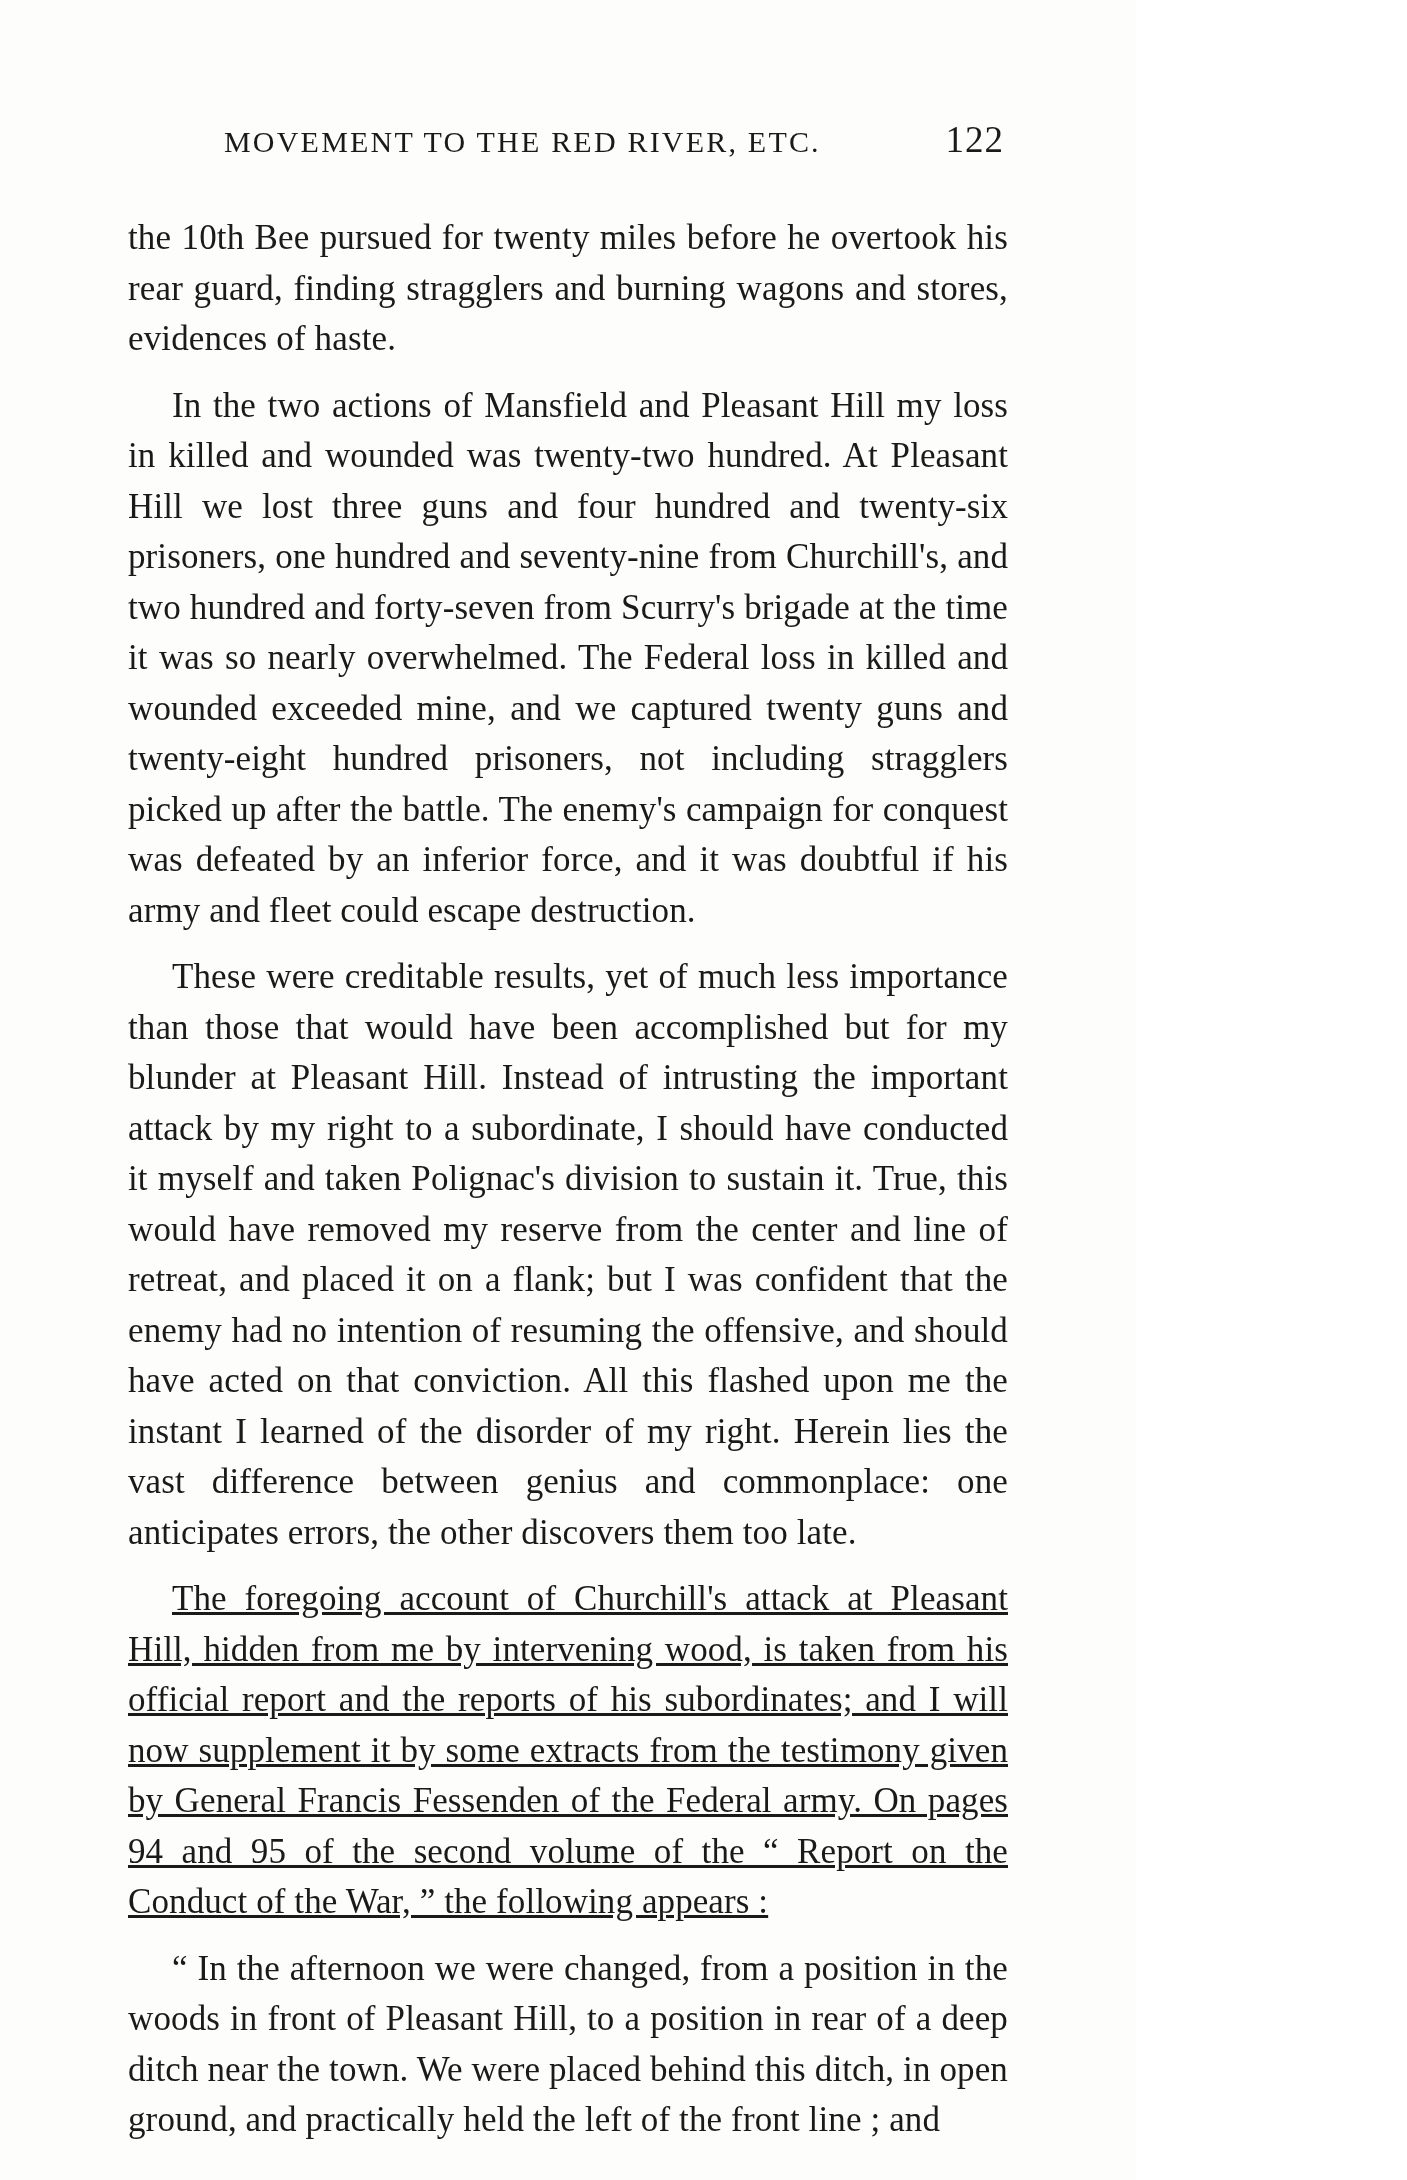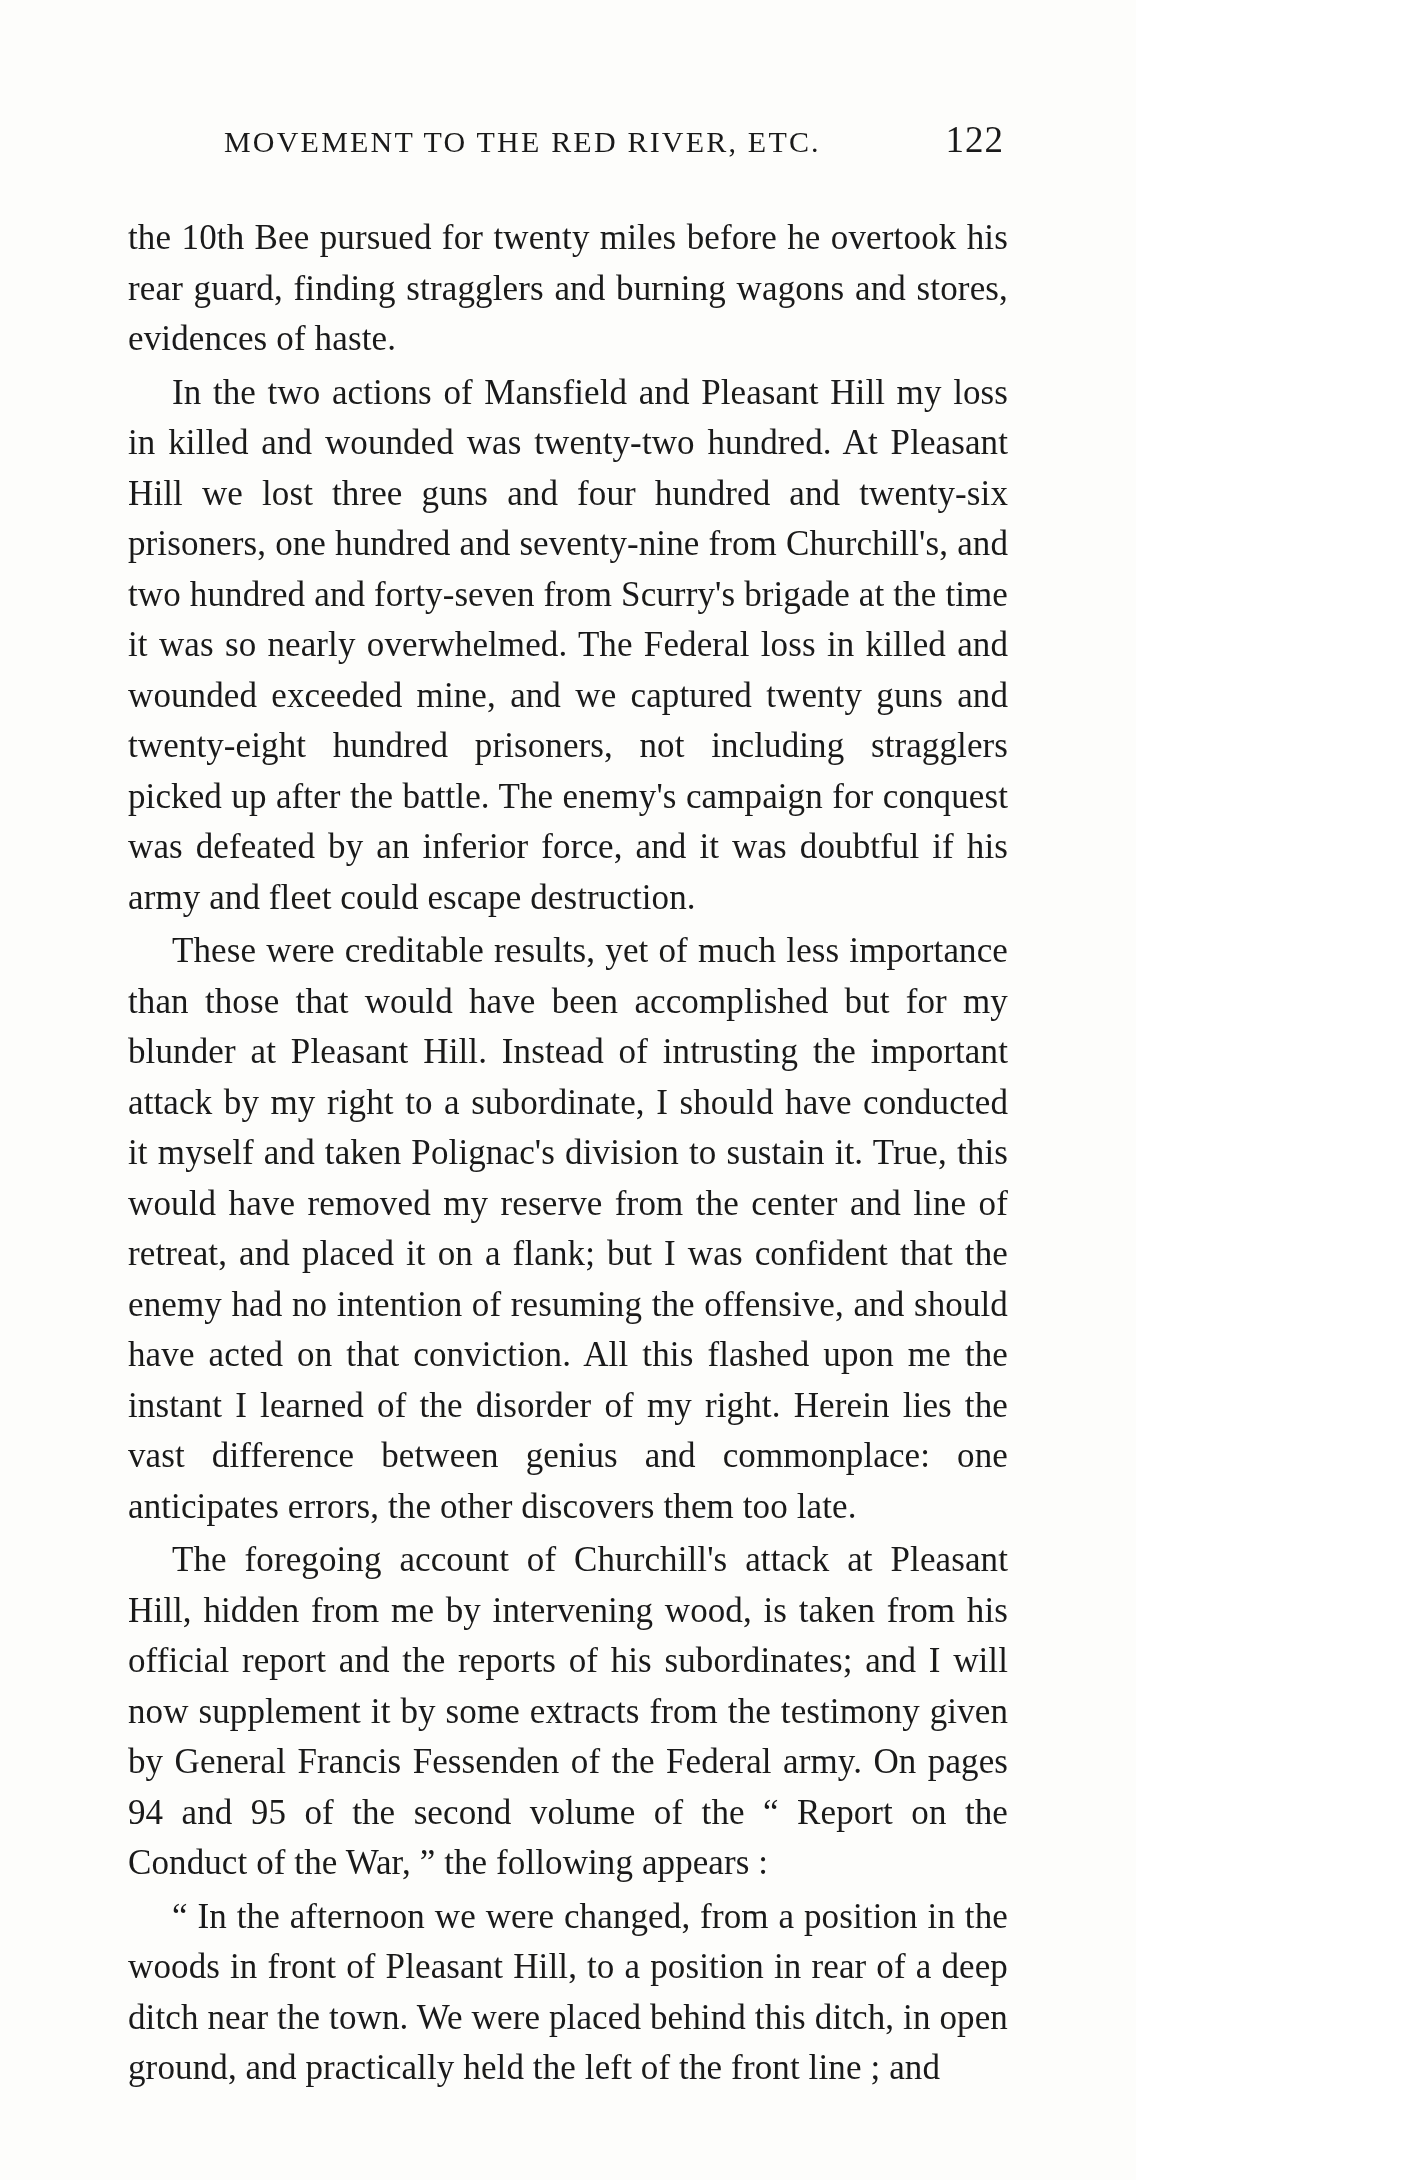--- a/index.html
+++ b/index.html
@@ -47,27 +47,27 @@
     hyphens: none;
   }
   .body-text p {
     margin: 0;
     text-indent: 0;
   }
   .body-text p.indent {
     text-indent: 44px;
   }
   .body-text p + p {
-    margin-top: 3px;
+    margin-top: 16px;
   }
   
   .body-text p:nth-child(1) { letter-spacing: 0.15px; }
   .body-text p:nth-child(2) { letter-spacing: 0.1px; }
   .body-text p:nth-child(3) { letter-spacing: 0.12px; }
-  .body-text p:nth-child(4) { letter-spacing: 0.1px; }
+  .body-text p:nth-child(4) { letter-spacing: 0.1px; text-decoration: underline; }
   .body-text p:nth-child(5) { letter-spacing: 0.12px; }
 </style>
 </head>
 <body>
 
 <div class="page">
 
   <div class="header">
     <div class="running-title">MOVEMENT TO THE RED RIVER, ETC.</div>
     <div class="folio">122</div>

